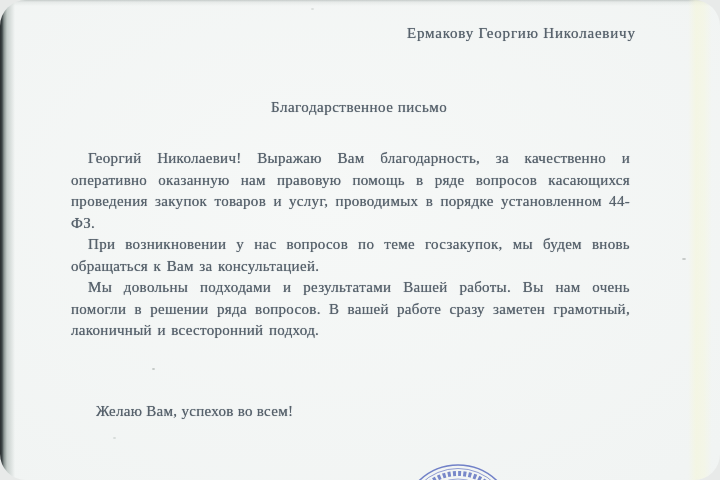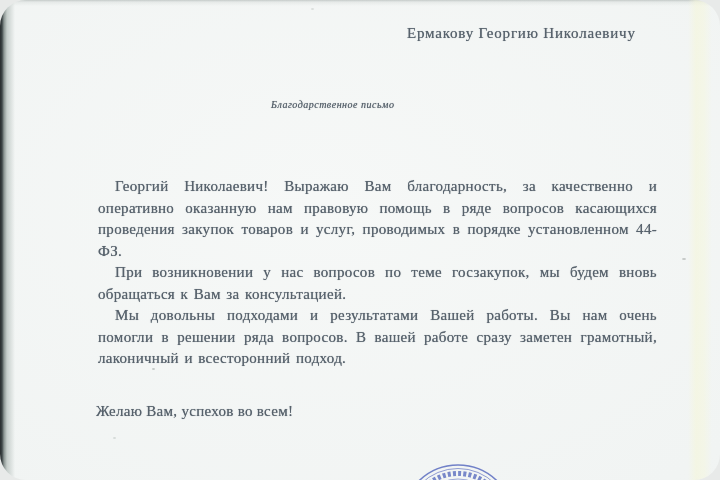--- a/index.html
+++ b/index.html
@@ -72,35 +72,33 @@
     top: 25px;
     font-size: 15px;
     letter-spacing: 0.8px;
     white-space: nowrap;
   }
 
   .title {
     position: absolute;
     left: 271px;
     top: 99px;
-    font-size: 10px;
+    font-size: 15px;
     letter-spacing: 0.5px;
     white-space: nowrap;
-    font-style: italic;
   }
 
   .body-text {
     position: absolute;
-    left: 98px;
+    left: 71px;
     top: 148px;
     width: 559px;
     font-size: 15px;
     line-height: 21.5px;
     word-spacing: 1.5px;
-    margin-top: 28px;
   }
   .body-text p {
     margin: 0;
     text-indent: 17px;
     text-align: justify;
   }
   .body-text p.gap-before { margin-top: 10px; }
 
   .closing {
     position: absolute;

